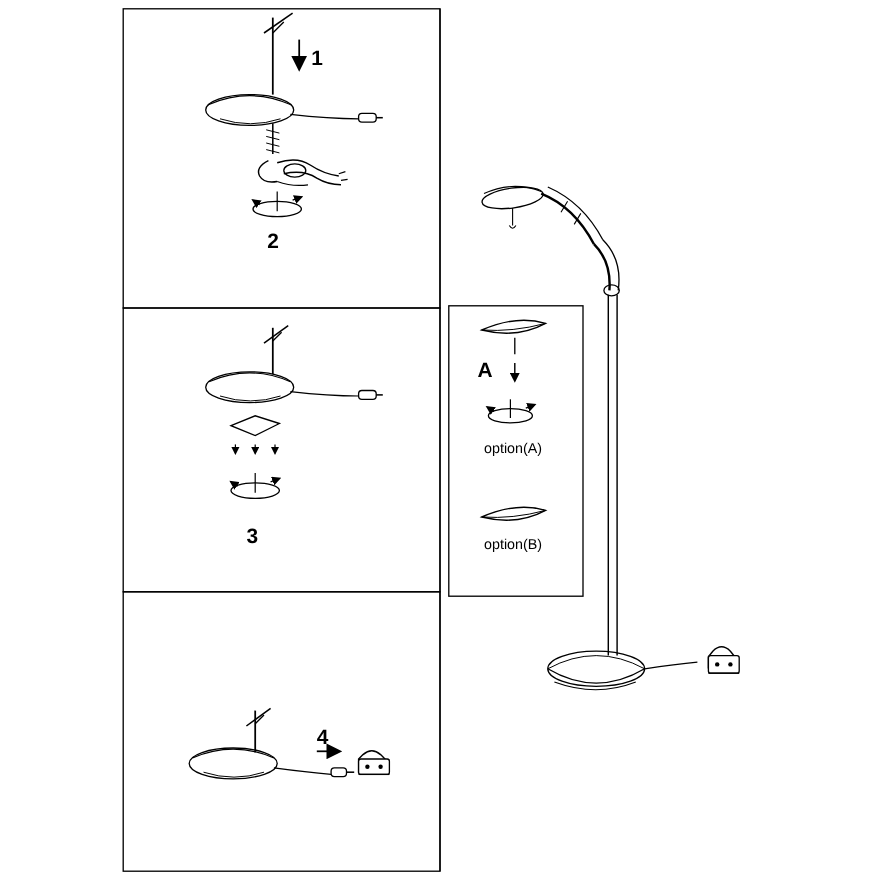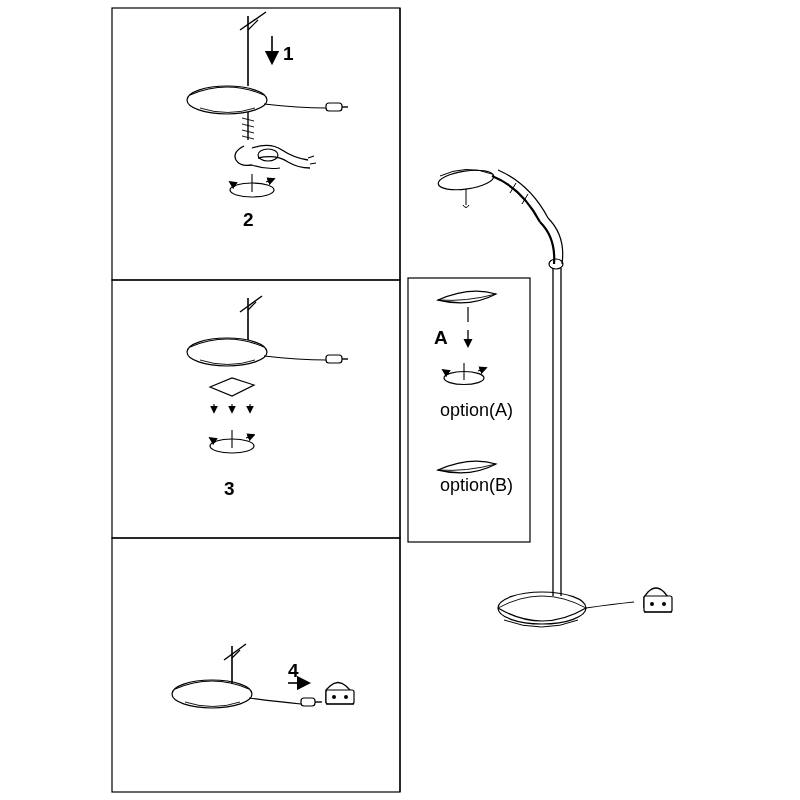--- a/index.html
+++ b/index.html
@@ -35,21 +35,21 @@
   }
   .step-num {
     font-size: 19px;
     font-weight: 700;
   }
   .opt-letter {
     font-size: 19px;
     font-weight: 700;
   }
   .opt-text {
-    font-size: 18px;
+    font-size: 13px;
   }
 </style>
 </head>
 <body>
 
 <div id="sheet">
 
   <svg class="layer" viewBox="0 0 800 800" xmlns="http://www.w3.org/2000/svg">
     <defs>
       <marker id="arrHead" markerWidth="9" markerHeight="9" refX="7" refY="4.5" orient="auto">
@@ -198,15 +198,15 @@
     </g>
   </svg>
 
   <div class="lbl step-num" style="left:283px; top:43px;">1</div>
   <div class="lbl step-num" style="left:243px; top:209px;">2</div>
   <div class="lbl step-num" style="left:224px; top:478px;">3</div>
   <div class="lbl step-num" style="left:288px; top:660px;">4</div>
 
   <div class="lbl opt-letter" style="left:434px; top:327px;">A</div>
   <div class="lbl opt-text" style="left:440px; top:400px;">option(A)</div>
-  <div class="lbl opt-text" style="left:440px; top:475px;">option(B)</div>
+  <div class="lbl opt-text" style="left:440px; top:487px;">option(B)</div>
 
 </div>
 
 </body></html>

